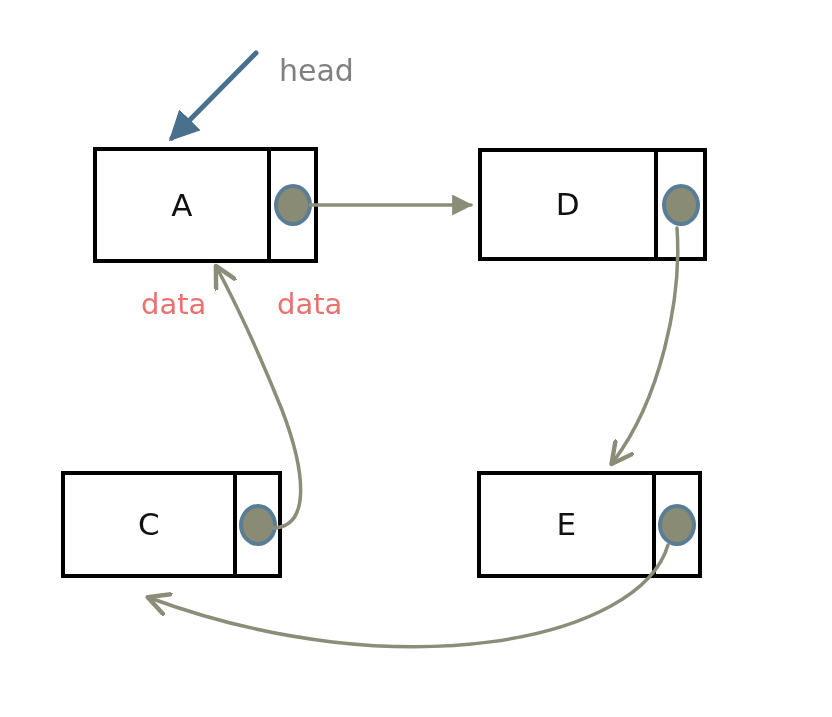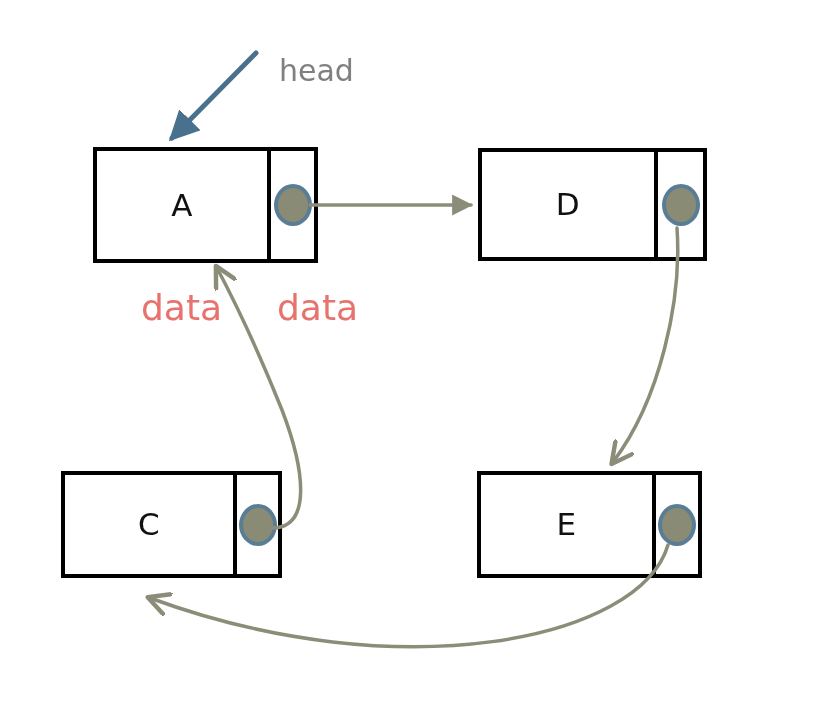--- a/index.html
+++ b/index.html
@@ -76,21 +76,21 @@
     white-space: nowrap;
     line-height: 1;
   }
   .lbl-head {
     font-family: "DejaVu Sans", sans-serif;
     font-size: 30px;
     color: #808080;
   }
   .lbl-field {
     font-family: "DejaVu Sans", sans-serif;
-    font-size: 36px;
+    font-size: 29px;
     color: #e8736e;
   }
 </style>
 </head>
 <body>
 
 <div id="canvas">
 
   <div class="node" id="node-A" style="left:93px; top:147px; width:225px; height:116px;">
     <div class="data-cell" style="width:170px;">

